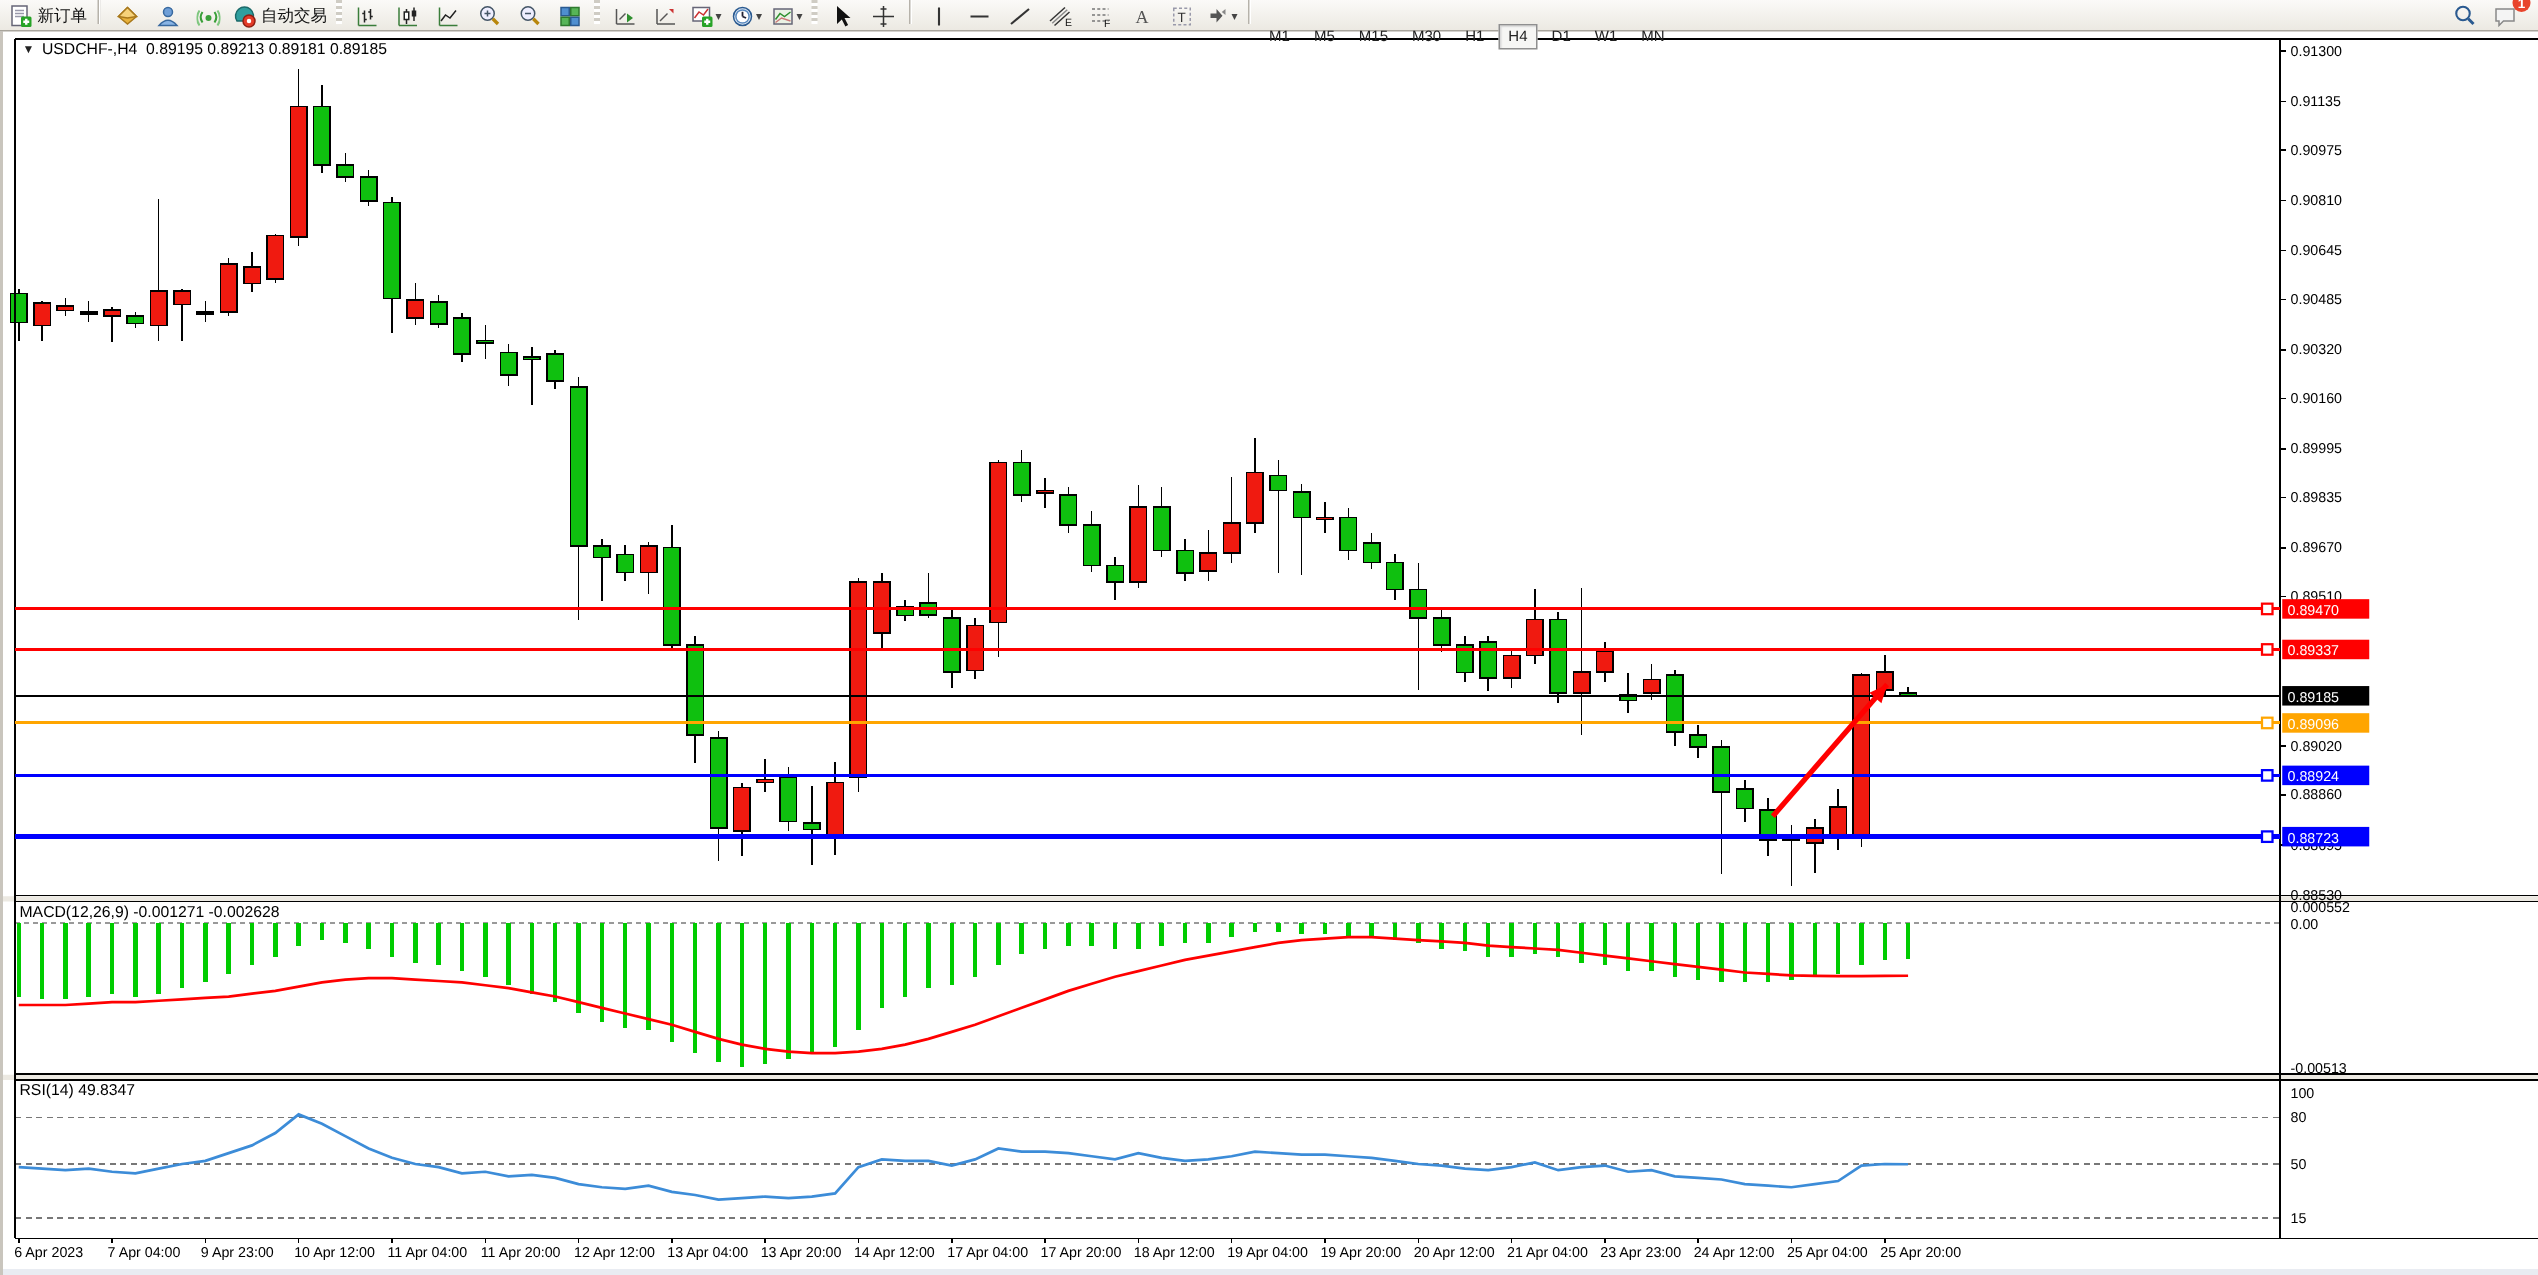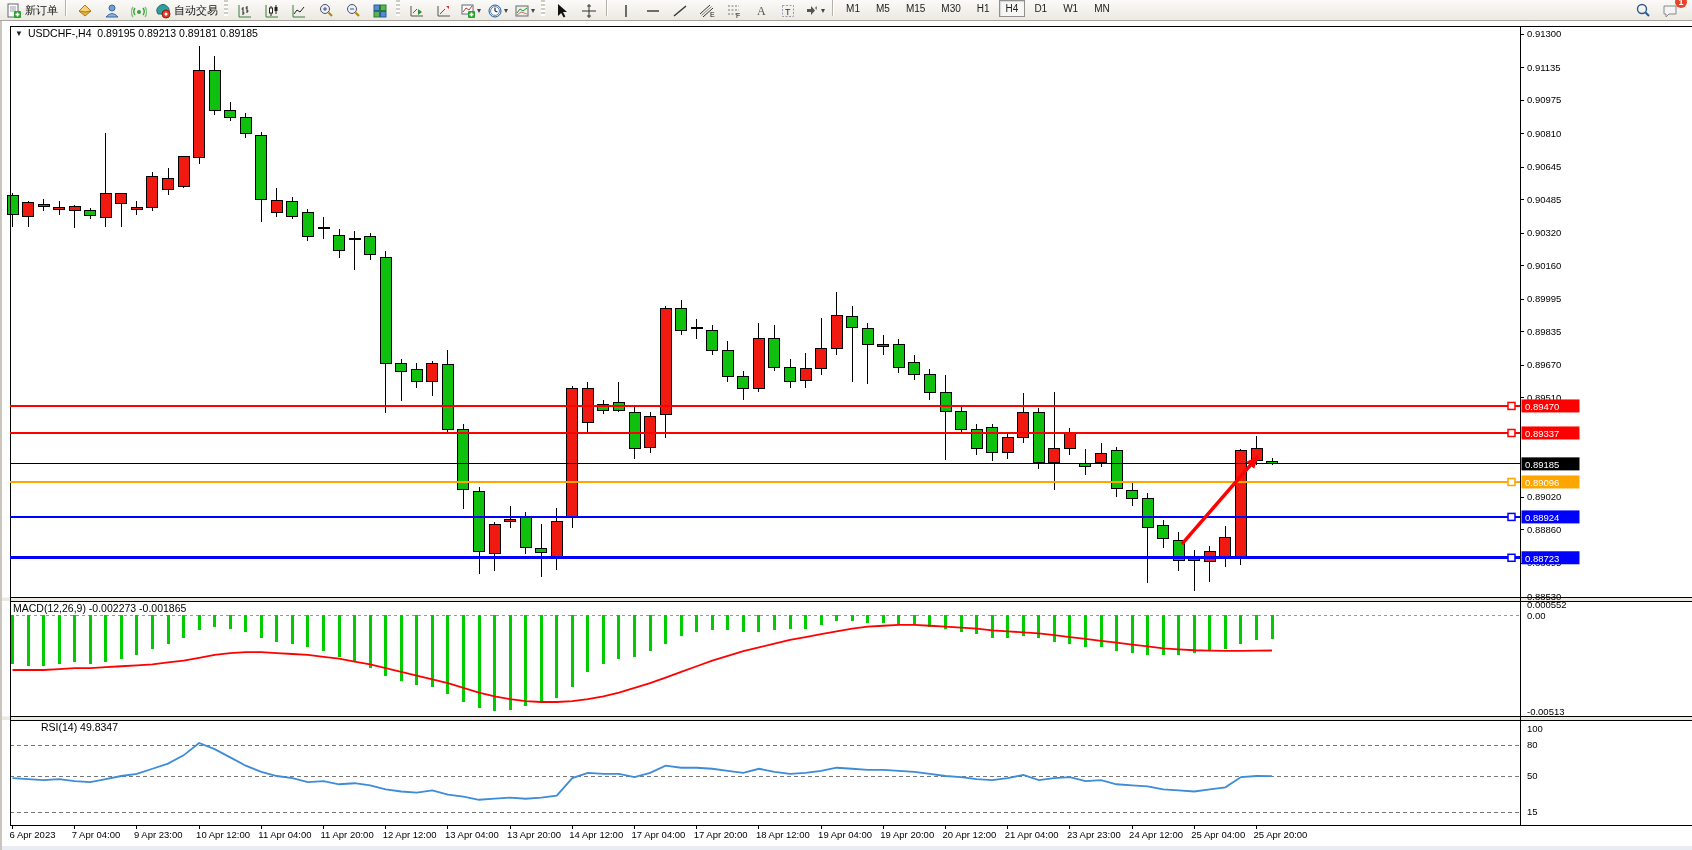--- a/index.html
+++ b/index.html
@@ -9,34 +9,34 @@
   #toolbar{position:absolute;left:0;top:0;width:1692px;height:21px;z-index:5;
     background:linear-gradient(#fbfaf8,#ece9e2);border-bottom:1px solid #a8a49c;
     display:flex;align-items:flex-start;padding:0 3px;box-sizing:border-box;}
   .tb{height:19px;min-width:21px;display:flex;align-items:center;justify-content:center;
     padding:0 2px;border:1px solid transparent;border-radius:2px;cursor:default;}
   .tb svg{display:block;}
   .tb .lbl{font-size:11px;color:#111;margin-left:3px;white-space:nowrap;}
   .caret{font-size:8px;color:#444;margin-left:1px;}
   .sep{width:1px;height:16px;background:#b6b2aa;border-right:1px solid #fff;margin:0 4px;}
   .grip{width:4px;height:16px;margin:0 3px;background:repeating-linear-gradient(#cfccc4 0 2px,#fff 2px 4px);}
-  .tf{font-size:10px;color:#222;padding:2px 6px;border:1px solid transparent;margin:0 1px;}
+  .tf{font-size:10px;color:#222;padding:2px 6px;border:1px solid transparent;margin:16px 1px;}
   .tf.active{background:#f6f6f4;border:1px solid #8f8f8f;box-shadow:inset 1px 1px 1px #d8d8d8;}
   #tb-right{margin-left:auto;display:flex;align-items:center;}
   .badge{position:absolute;right:-5px;top:-5px;background:#e8442c;color:#fff;font-size:9px;
     border-radius:8px;min-width:12px;height:12px;line-height:12px;text-align:center;font-weight:bold;}
   
   #chartwrap{position:absolute;left:0;top:21px;width:1692px;height:829px;background:#fff;
     border-left:2px solid #c9c5bd;box-sizing:border-box;}
   #chart-svg{position:absolute;left:0;top:0;}
   .panelabel{position:absolute;font-size:10.5px;color:#000;z-index:3;white-space:nowrap;text-align:center;}
   #main-title{left:13px;top:6px;}
   #main-title .tri{font-size:8px;vertical-align:1px;margin-right:5px;color:#222;}
   #macd-label{left:11px;top:581px;}
-  #rsi-label{left:11px;top:700px;margin-left:28px;}
+  #rsi-label{left:11px;top:700px;}
 </style>
 </head>
 <body>
 <div id="app">
 
   <div id="toolbar">
     <div class="tb">
       <svg width="16" height="16">
           <rect x="2" y="1" width="10" height="13" fill="#fff" stroke="#667"></rect>
           <line x1="4" y1="4" x2="10" y2="4" stroke="#99a"></line>
@@ -622,16 +622,16 @@
         <line x1="8" y1="557.772924187726" x2="1518" y2="557.772924187726" stroke="#0000ff" stroke-width="3" shape-rendering="crispEdges"></line>
         <rect x="1506" y="554.272924187726" width="7" height="7" fill="#fff" stroke="#0000ff" stroke-width="1.5"></rect>
         <rect x="1519.5" y="551.272924187726" width="58" height="13" fill="#0000ff"></rect>
         <text x="1523" y="561.772924187726" text-anchor="start" font-size="9.5" fill="#fff" font-family="&quot;Liberation Sans&quot;,&quot;DejaVu Sans&quot;,sans-serif" font-weight="normal">0.88723</text>
         <line x1="1179.8600000000001" y1="544.1552346570388" x2="1256.055" y2="456.351624548736" stroke="#ff0000" stroke-width="3.5"></line>
         <polygon points="1256.055,456.351624548736 1252.278725241398,468.79106782195146 1244.2715311288027,461.8425134896563" fill="#ff0000"></polygon>
       </svg>
     <div class="panelabel" id="main-title">
       <span class="tri">▼</span><span>USDCHF-,H4</span>&nbsp;&nbsp;<span>0.89195 0.89213 0.89181 0.89185</span>
     </div>
-    <div class="panelabel" id="macd-label">MACD(12,26,9) -0.002273 -0.001865</div>
+    <div class="panelabel" id="macd-label">MACD(12,26,9) -0.001271 -0.002628</div>
     <div class="panelabel" id="rsi-label">RSI(14) 49.8347</div>
   </div>
 </div>
 
 </body></html>

